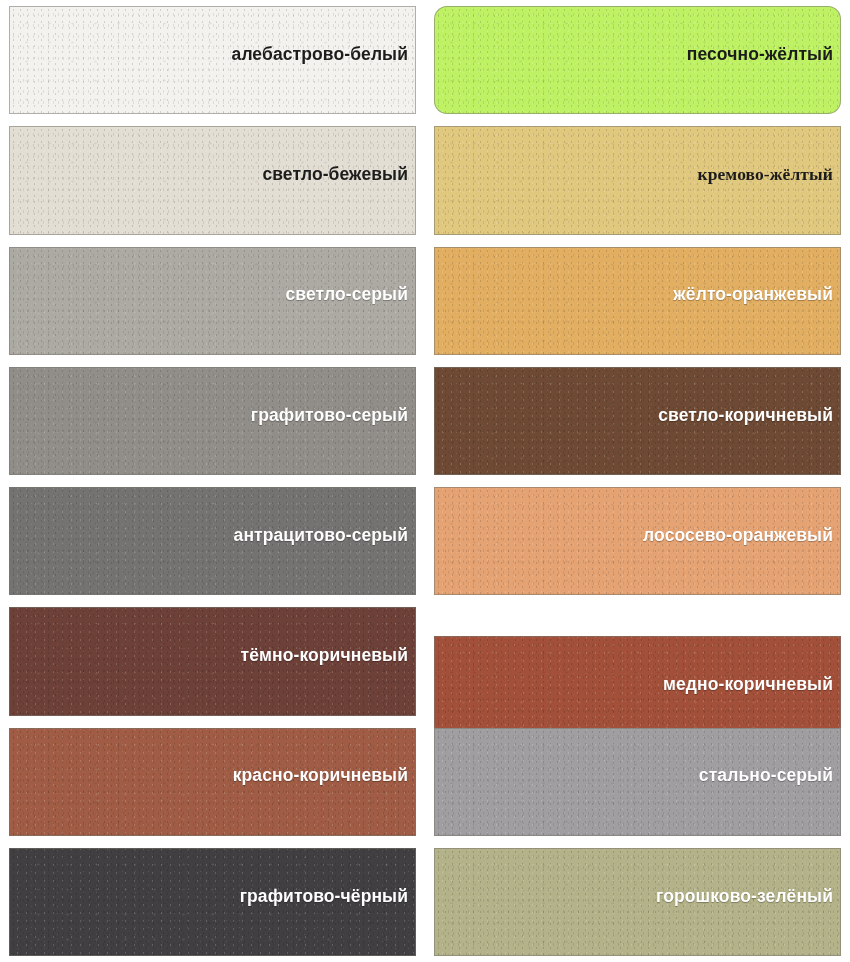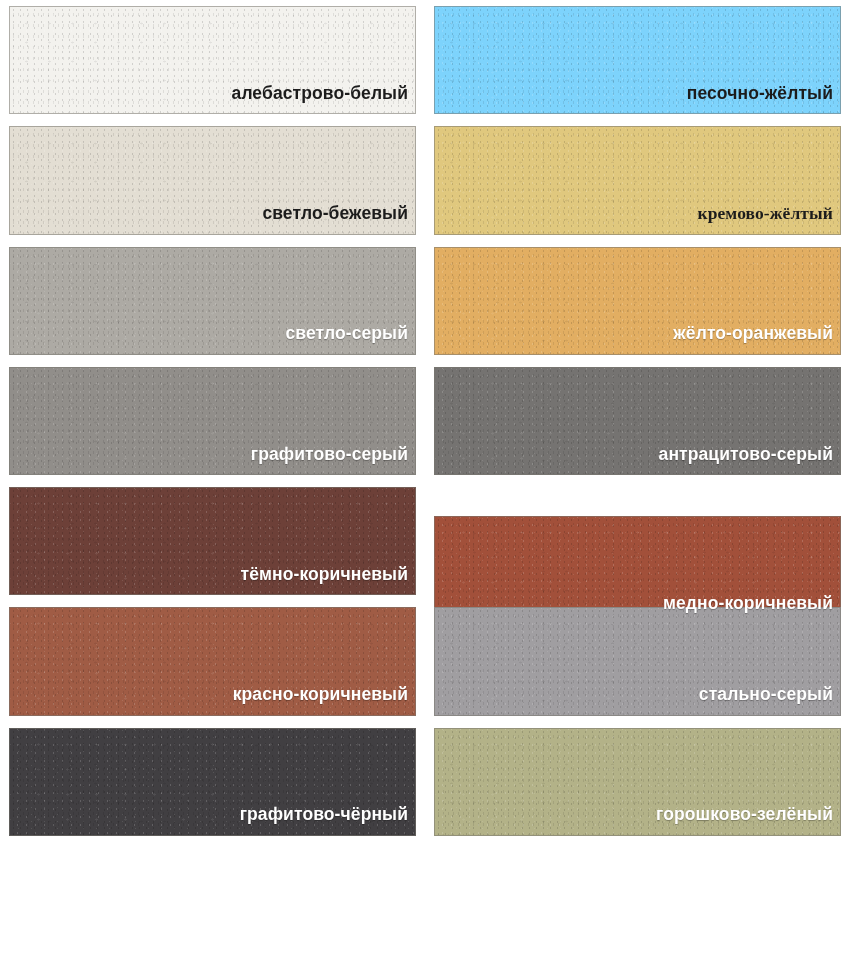--- a/index.html
+++ b/index.html
@@ -30,21 +30,21 @@
     padding: 6px 9px 6px 9px;
   }
 
   .swatch {
     position: relative;
     width: 100%;
     height: 100%;
     box-sizing: border-box;
     border: 1px solid rgba(120,118,112,0.55);
     display: flex;
-    align-items: flex-end;
+    align-items: center;
     justify-content: flex-end;
     overflow: hidden;
     background-repeat: repeat;
   }
 
   
   .swatch::before {
     content: "";
     position: absolute;
     inset: 0;
@@ -89,21 +89,21 @@
 </head>
 <body>
 
 <div id="swatch-grid">
     <div class="swatch-cell">
       <div class="swatch" style="background-color: rgb(243, 242, 238);">
         <span class="swatch-label label-dark">алебастрово-белый</span>
       </div>
     </div>
     <div class="swatch-cell">
-      <div class="swatch" style="background-color: #7dd3fc;">
+      <div class="swatch" style="background-color: #bef264; border-radius: 13px;">
         <span class="swatch-label label-dark">песочно-жёлтый</span>
       </div>
     </div>
     <div class="swatch-cell">
       <div class="swatch" style="background-color: rgb(227, 222, 211);">
         <span class="swatch-label label-dark">светло-бежевый</span>
       </div>
     </div>
     <div class="swatch-cell">
       <div class="swatch" style="background-color: rgb(224, 200, 126); font-family: Liberation Serif, serif;">
@@ -119,22 +119,32 @@
       <div class="swatch" style="background-color: rgb(226, 174, 98);">
         <span class="swatch-label label-light">жёлто-оранжевый</span>
       </div>
     </div>
     <div class="swatch-cell">
       <div class="swatch" style="background-color: rgb(145, 142, 138);">
         <span class="swatch-label label-light">графитово-серый</span>
       </div>
     </div>
     <div class="swatch-cell">
+      <div class="swatch" style="background-color: rgb(110, 74, 52);">
+        <span class="swatch-label label-light">светло-коричневый</span>
+      </div>
+    </div>
+    <div class="swatch-cell">
       <div class="swatch" style="background-color: rgb(117, 115, 113); padding-left: 16px;">
         <span class="swatch-label label-light">антрацитово-серый</span>
+      </div>
+    </div>
+    <div class="swatch-cell">
+      <div class="swatch" style="background-color: rgb(229, 163, 115);">
+        <span class="swatch-label label-light">лососево-оранжевый</span>
       </div>
     </div>
     <div class="swatch-cell">
       <div class="swatch" style="background-color: rgb(109, 64, 56);">
         <span class="swatch-label label-light">тёмно-коричневый</span>
       </div>
     </div>
     <div class="swatch-cell">
       <div class="swatch" style="background-color: rgb(162, 80, 58); margin-top: 29px;">
         <span class="swatch-label label-light">медно-коричневый</span>

